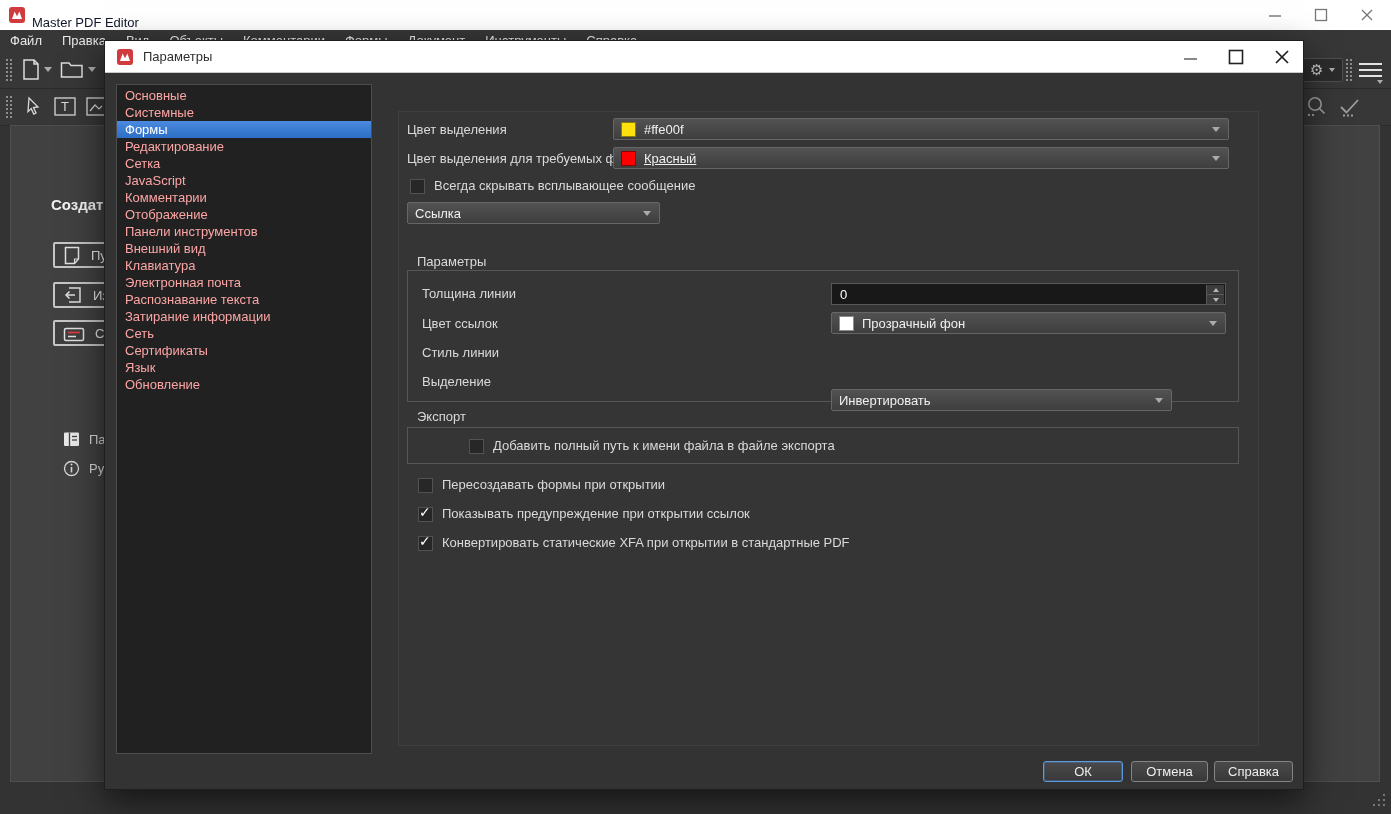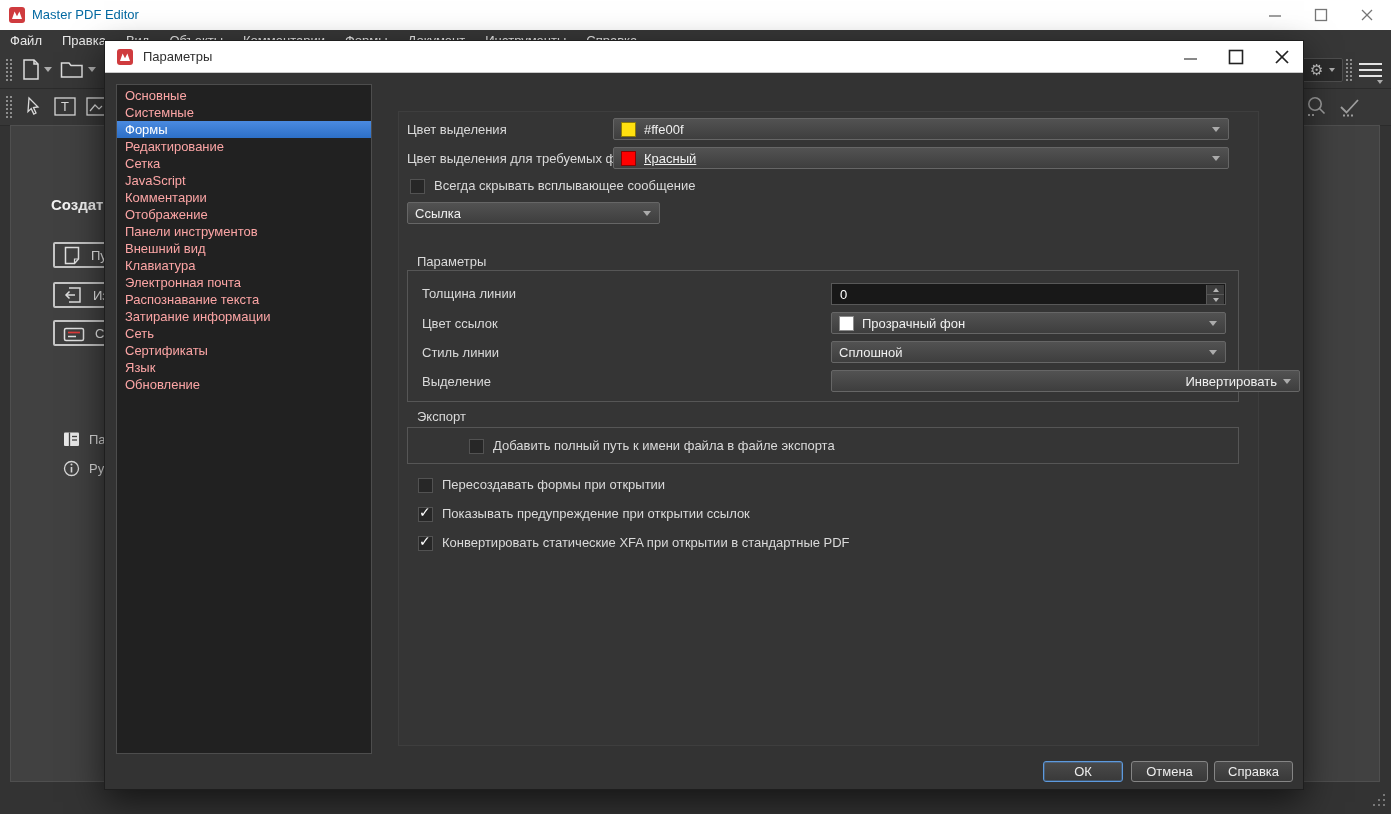--- a/index.html
+++ b/index.html
@@ -2,21 +2,21 @@
 <html><head>
 <meta charset="utf-8">
 <style>
   html,body{margin:0;padding:0;background:#1b1b1b;}
   body{font-family:"Liberation Sans","DejaVu Sans",sans-serif;-webkit-font-smoothing:antialiased;}
   .app{position:relative;width:1391px;height:814px;background:#333333;overflow:hidden;}
   .abs{position:absolute;}
 
   
   .titlebar{left:0;top:0;width:1391px;height:30px;background:#ffffff;border-bottom:1px solid #d9d9d9;}
-  .titlebar .apptitle{position:absolute;left:32px;top:7px;font-size:13px;color:#0369a1;}
+  .titlebar .apptitle{position:absolute;left:32px;top:15px;font-size:13px;color:#0f172a;}
   .logo16{position:absolute;left:9px;top:7px;width:16px;height:16px;}
   .wc{position:absolute;top:0;width:34px;height:30px;display:flex;align-items:center;justify-content:center;}
   .menubar{left:0;top:30px;width:1391px;height:22px;background:#373737;border-bottom:1px solid #2b2b2b;white-space:nowrap;}
   .menu-item{display:inline-block;padding:0 10px;line-height:21px;font-size:13px;color:#e8e8e8;}
   .toolbar{left:0;width:1391px;height:36px;background:#373737;border-bottom:1px solid #2b2b2b;}
   .grip{width:7px;height:24px;background-image:radial-gradient(circle,#8d8d8d 1px,transparent 1.3px);background-size:4px 4px;}
   .caret{width:0;height:0;border-left:4px solid transparent;border-right:4px solid transparent;border-top:5px solid #ababab;}
   .caret.sm{border-left-width:3px;border-right-width:3px;border-top-width:4px;}
   .gearbtn{display:flex;align-items:center;gap:6px;padding:0 7px;height:22px;background:#2b2b2b;border:1px solid #4e4e4e;border-radius:2px;}
   .gear{font-size:15px;color:#c9c9c9;line-height:20px;}
@@ -299,27 +299,23 @@
     </div>
 
     <span class="abs flabel" style="left:317px;top:275px;">Цвет ссылок</span>
     <div class="abs combo" style="left:726px;top:271px;width:395px;">
       <span class="swatch" style="background: rgb(255, 255, 255);"></span>
       <span>Прозрачный фон</span>
       <span class="caret"></span>
     </div>
 
     <span class="abs flabel" style="left:317px;top:304px;">Стиль линии</span>
-    <div class="abs combo" style="left:726px;top:300px;width:395px;">
-      <span>Сплошной</span>
-      <span class="caret"></span>
-    </div>
 
     <span class="abs flabel" style="left:317px;top:333px;">Выделение</span>
-    <div class="abs combo" style="left:726px;top:329px;width:469px;justify-content:flex-end;">
+    <div class="abs combo" style="left:726px;top:348px;width:341px;">
       <span>Инвертировать</span>
       <span class="caret"></span>
     </div>
 
     <span class="abs gtitle" style="left:312px;top:368px;">Экспорт</span>
     <div class="abs group" style="left:302px;top:386px;width:832px;height:37px;"></div>
     <div class="abs cbrow" style="left:324px;top:398px;margin-left:40px;">
       <span class="cb">
           <span class="mark"></span>
         </span>

